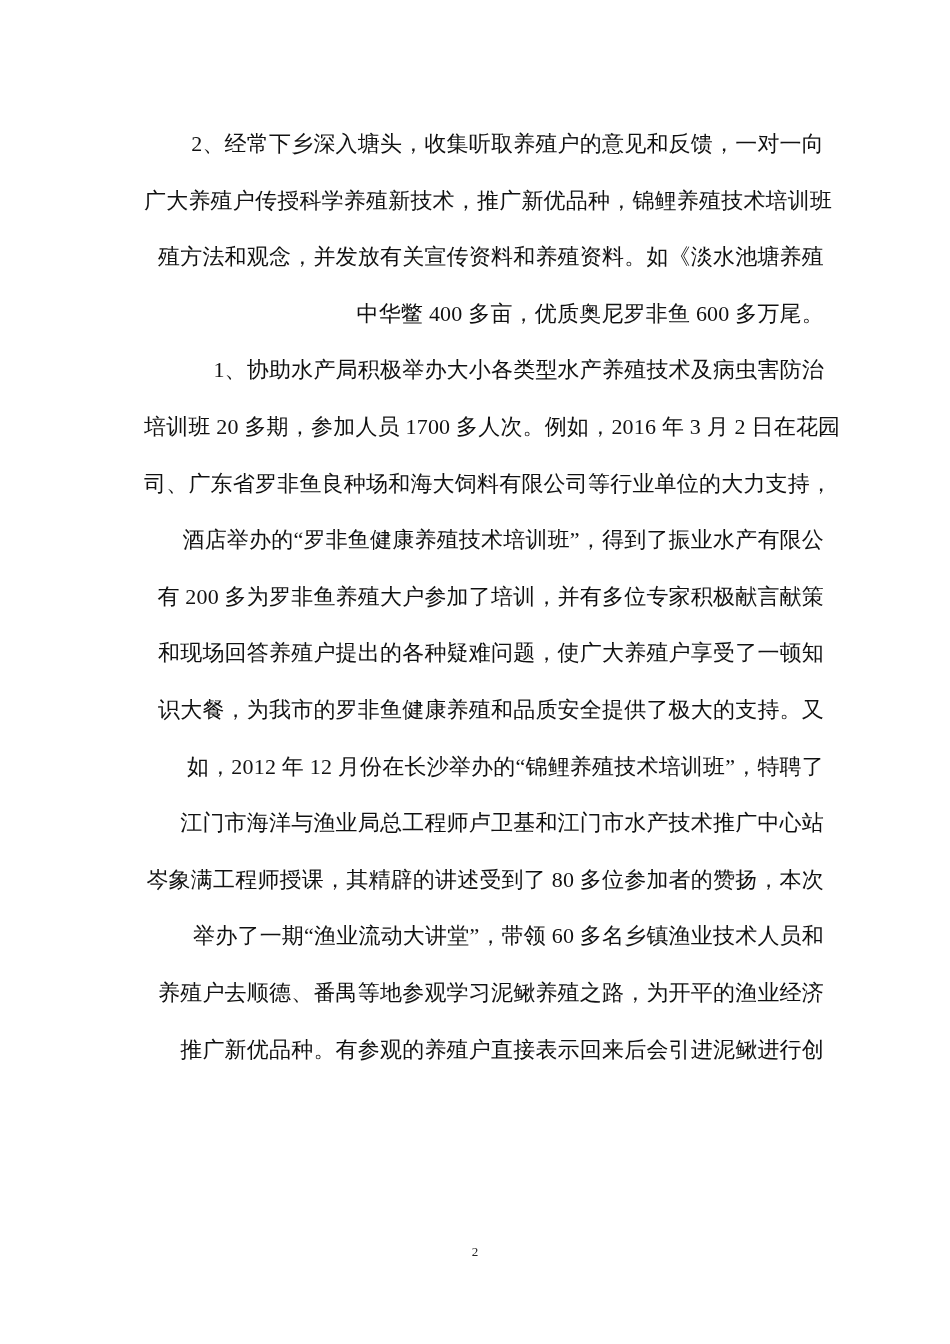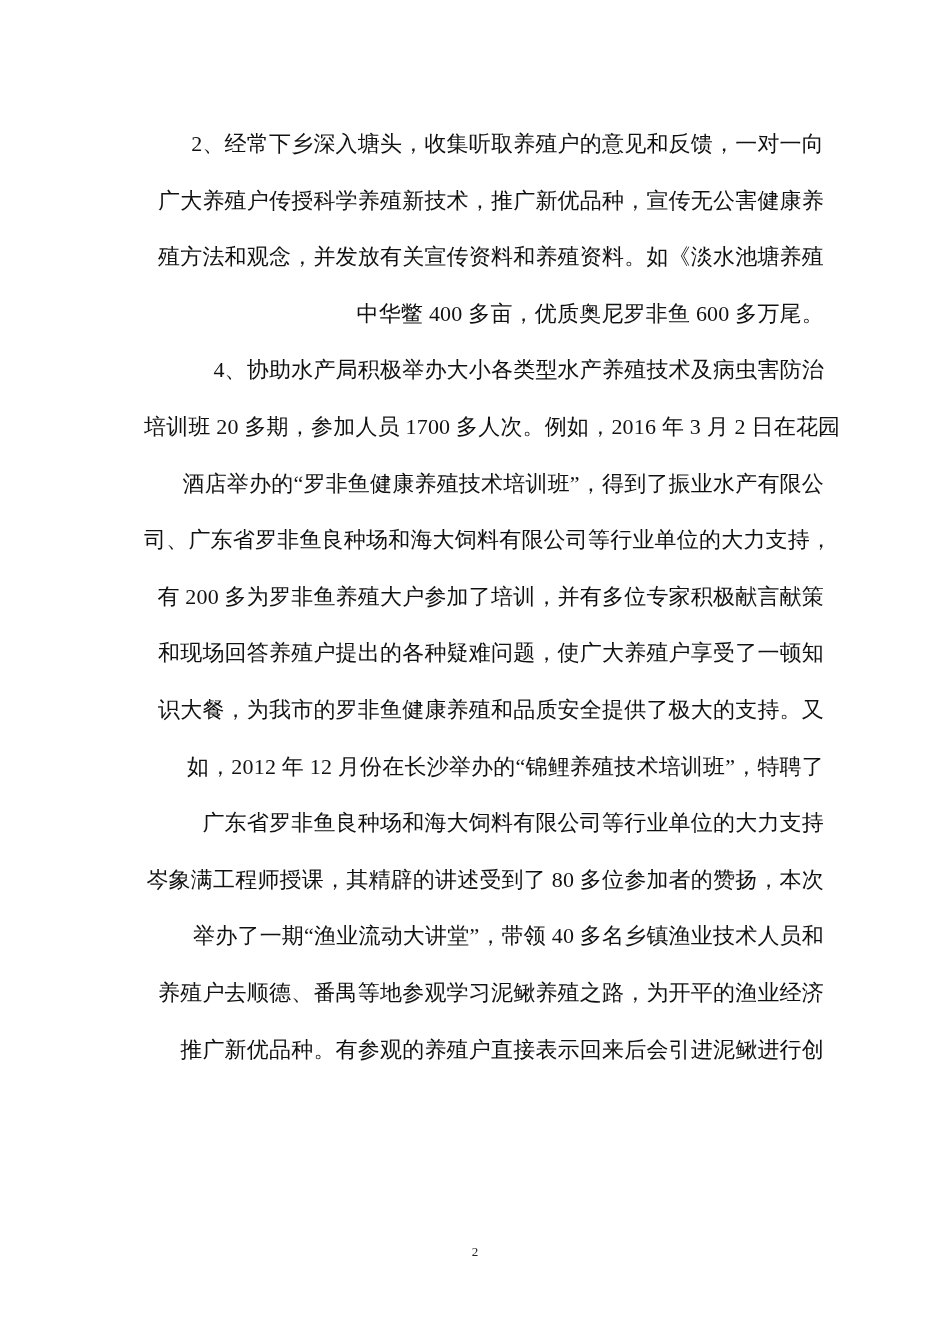--- a/index.html
+++ b/index.html
@@ -49,31 +49,31 @@
       font-size: 13px;
       color: #222;
     }
   </style>
 </head>
 <body>
 
 <div class="page">
   <div class="body-text">
     <div class="line indent">2、经常下乡深入塘头，收集听取养殖户的意见和反馈，一对一向</div>
-    <div class="line">广大养殖户传授科学养殖新技术，推广新优品种，宣传无公害健康养</div>
+    <div class="line">广大养殖户传授科学养殖新技术，推广新优品种，锦鲤养殖技术培训班</div>
     <div class="line">殖方法和观念，并发放有关宣传资料和养殖资料。如《淡水池塘养殖</div>
     <div class="line">中华鳖 400 多亩，优质奥尼罗非鱼 600 多万尾。</div>
-    <div class="line indent">4、协助水产局积极举办大小各类型水产养殖技术及病虫害防治</div>
+    <div class="line indent">1、协助水产局积极举办大小各类型水产养殖技术及病虫害防治</div>
     <div class="line">培训班 20 多期，参加人员 1700 多人次。例如，2016 年 3 月 2 日在花园</div>
+    <div class="line">司、广东省罗非鱼良种场和海大饲料有限公司等行业单位的大力支持，</div>
     <div class="line">酒店举办的“罗非鱼健康养殖技术培训班”，得到了振业水产有限公</div>
-    <div class="line">司、广东省罗非鱼良种场和海大饲料有限公司等行业单位的大力支持，</div>
     <div class="line">有 200 多为罗非鱼养殖大户参加了培训，并有多位专家积极献言献策</div>
     <div class="line">和现场回答养殖户提出的各种疑难问题，使广大养殖户享受了一顿知</div>
     <div class="line">识大餐，为我市的罗非鱼健康养殖和品质安全提供了极大的支持。又</div>
     <div class="line">如，2012 年 12 月份在长沙举办的“锦鲤养殖技术培训班”，特聘了</div>
-    <div class="line">广东省罗非鱼良种场和海大饲料有限公司等行业单位的大力支持</div>
+    <div class="line">江门市海洋与渔业局总工程师卢卫基和江门市水产技术推广中心站</div>
     <div class="line">岑象满工程师授课，其精辟的讲述受到了 80 多位参加者的赞扬，本次</div>
-    <div class="line">举办了一期“渔业流动大讲堂”，带领 40 多名乡镇渔业技术人员和</div>
+    <div class="line">举办了一期“渔业流动大讲堂”，带领 60 多名乡镇渔业技术人员和</div>
     <div class="line">养殖户去顺德、番禺等地参观学习泥鳅养殖之路，为开平的渔业经济</div>
     <div class="line">推广新优品种。有参观的养殖户直接表示回来后会引进泥鳅进行创</div>
   </div>
   <div class="page-number">2</div>
 </div>
 
 </body></html>

